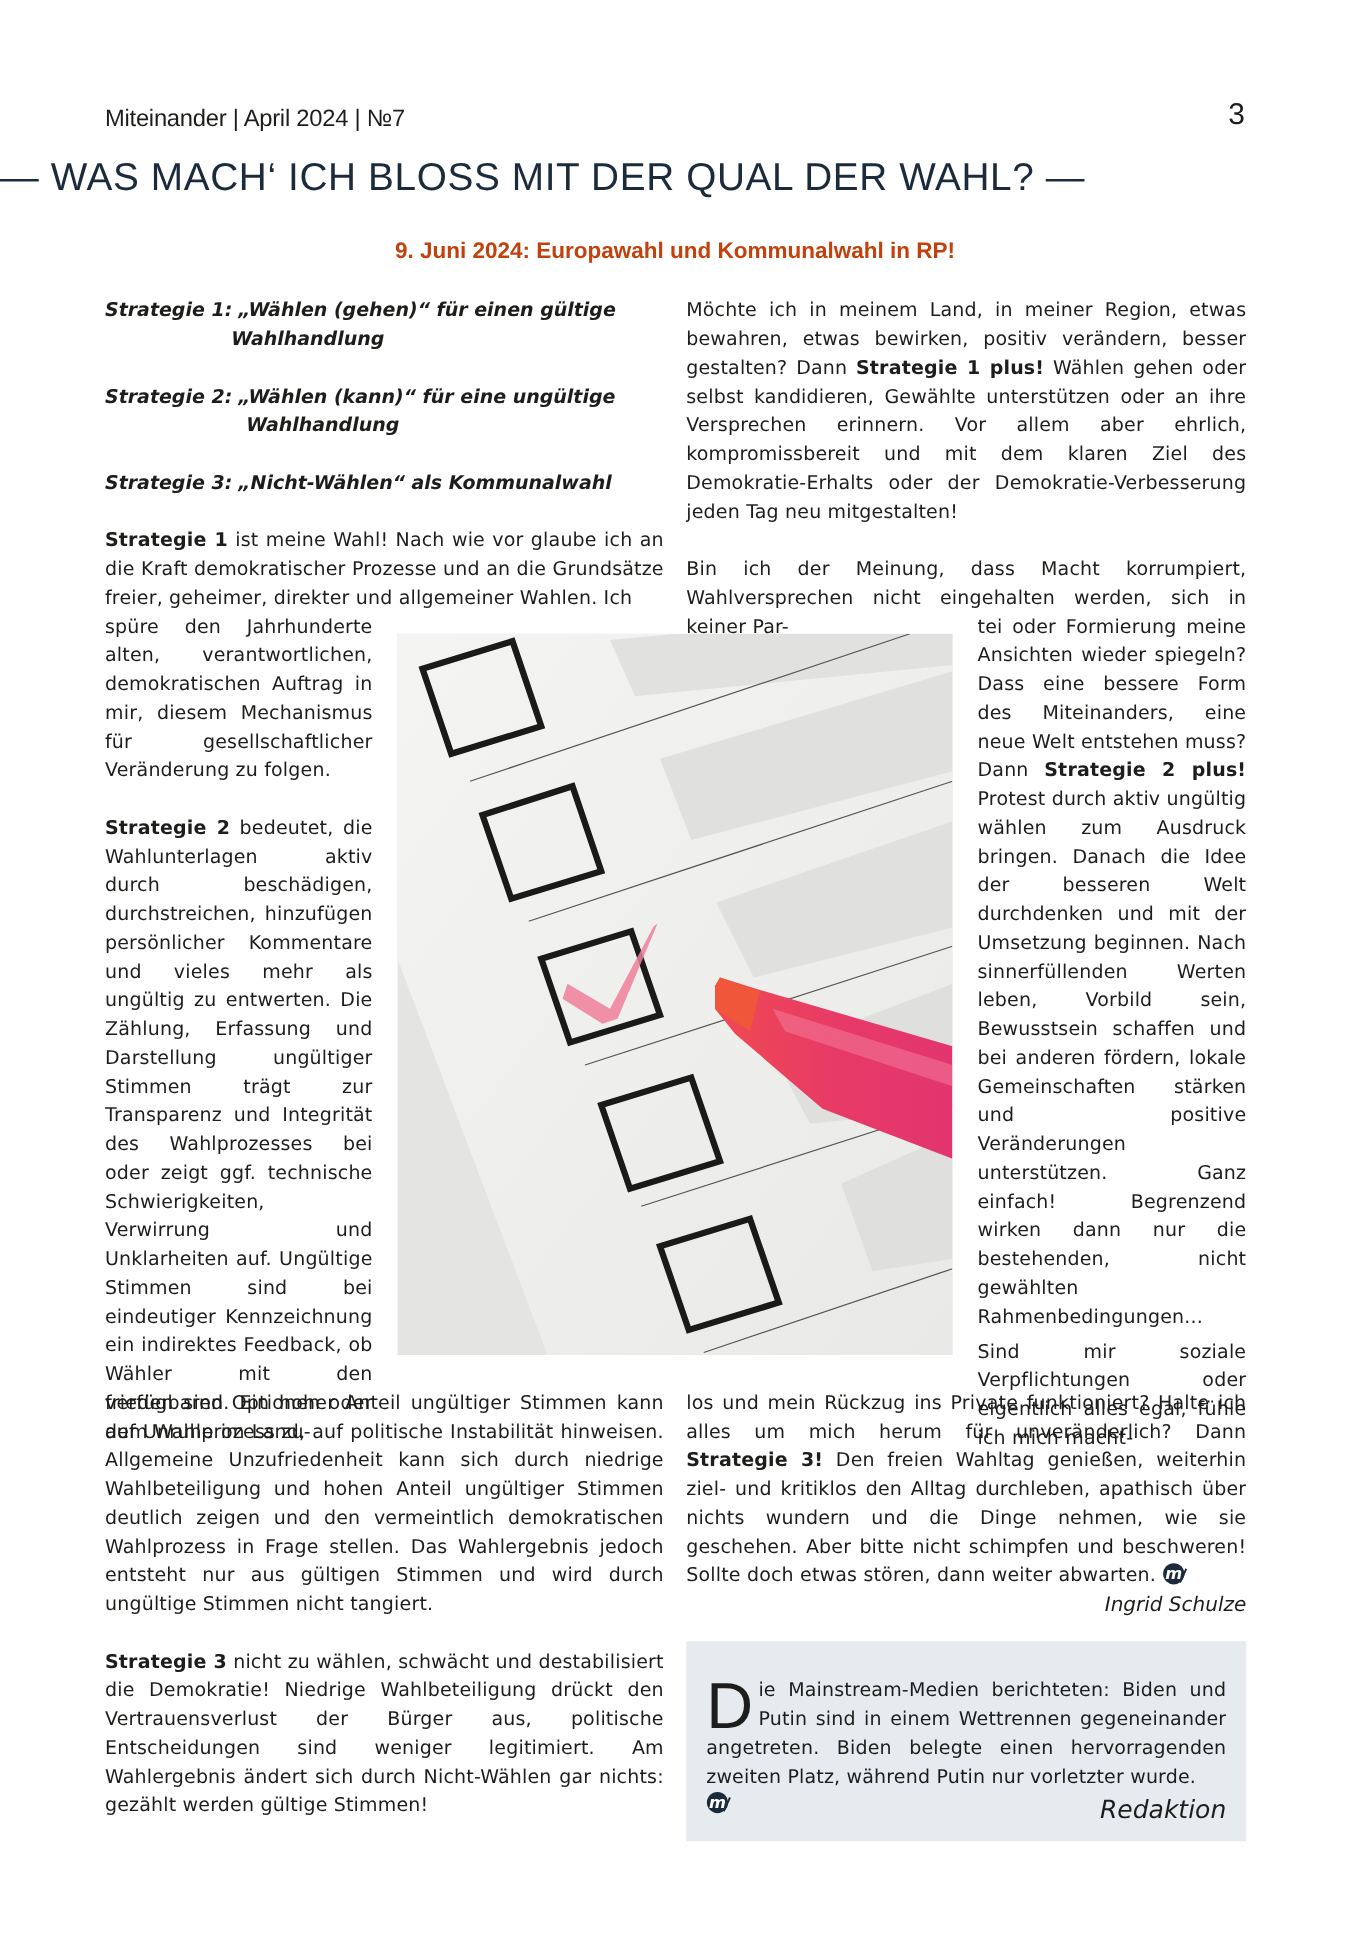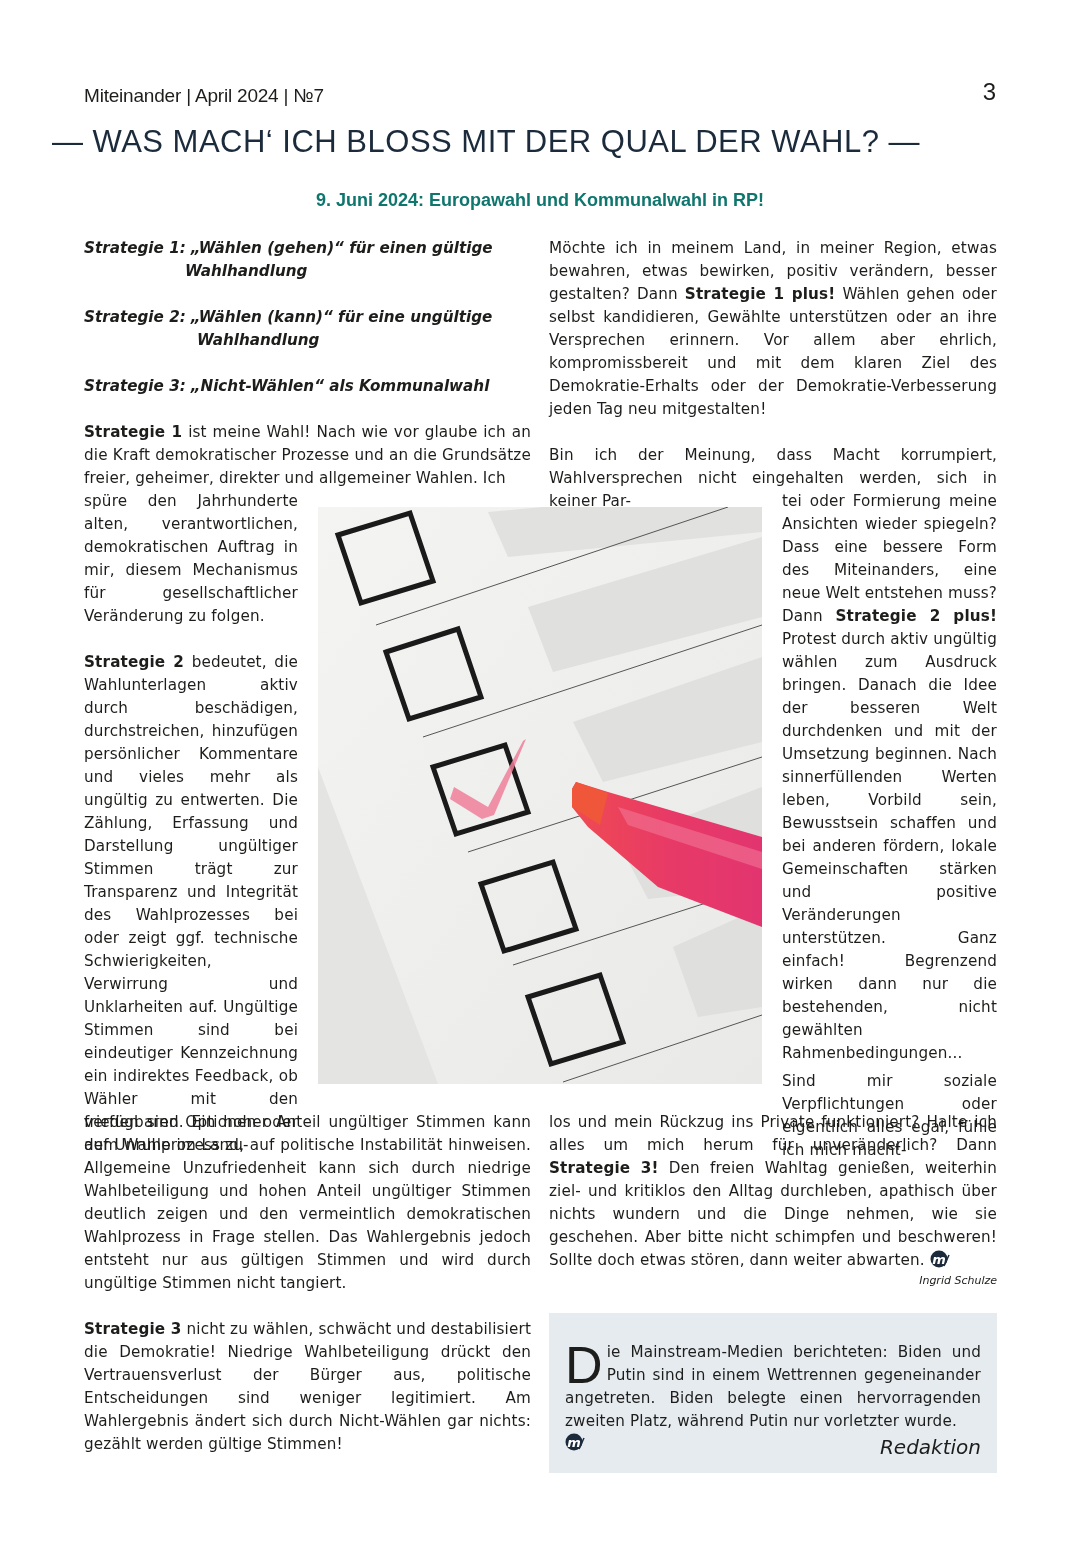--- a/index.html
+++ b/index.html
@@ -10,27 +10,27 @@
     .runhead {
       position: absolute; left: 84px; top: 85px;
       font-family: "Liberation Sans", sans-serif; font-size: 19px; color: #1d1d1b;
       letter-spacing: -0.2px;
     }
     .pagenum {
       position: absolute; right: 84px; top: 78px;
       font-family: "Liberation Sans", sans-serif; font-size: 24px; color: #1d1d1b;
     }
     .title {
-      position: absolute; left: 0; width: 972px; top: 124px; text-align: center;
+      position: absolute; left: 0; width: 972px; top: 124px; text-align: left;
       font-family: "Liberation Sans", sans-serif; font-size: 31px; color: #1c2b3c;
       letter-spacing: 0.5px; white-space: nowrap;
     }
     .subtitle {
       position: absolute; left: 0; width: 1080px; top: 190px; text-align: center;
-      font-family: "Liberation Sans", sans-serif; font-weight: bold; font-size: 18px; color: #0f766e;
+      font-family: "Liberation Sans", sans-serif; font-weight: bold; font-size: 18px; color: #c2410c;
     }
     .col {
       position: absolute; font-size: 15.2px; line-height: 23px; text-align: justify;
       letter-spacing: 0.15px;
     }
     .col p { margin: 0; }
     .col b { font-weight: bold; }
     .strat-list { position: absolute; left: 84px; top: 237px; width: 450px; font-size: 15.2px; line-height: 23px; }
     .strat { margin: 0 0 23px 0; position: relative; }
     .strat .lbl { font-weight: bold; font-style: italic; }
@@ -40,21 +40,21 @@
     .left-top { left: 84px; top: 421px; width: 447px; }
     .left-wrap { left: 84px; top: 490px; width: 214px; }
     .left-bottom { left: 84px; top: 1111px; width: 447px; }
     .left-s3 { left: 84px; top: 1318px; width: 447px; }
 
     .right-top { left: 549px; top: 237px; width: 448px; }
     .right-mid { left: 549px; top: 444px; width: 448px; }
     .right-wrap { left: 782px; top: 490px; width: 215px; }
     .right-bottom { left: 549px; top: 1111px; width: 448px; }
     .author {
-      position: absolute; right: 83px; top: 1274px; font-style: italic; font-size: 11px;
+      position: absolute; right: 83px; top: 1274px; font-style: italic; font-size: 16px;
     }
     .photo {
       position: absolute; left: 318px; top: 507px; width: 444px; height: 577px;
       background: #ececeb; overflow: hidden;
     }
     .photo svg { display: block; }
     .box {
       position: absolute; left: 549px; top: 1313px; width: 448px; height: 160px;
       background: #e6ebf0;
     }

